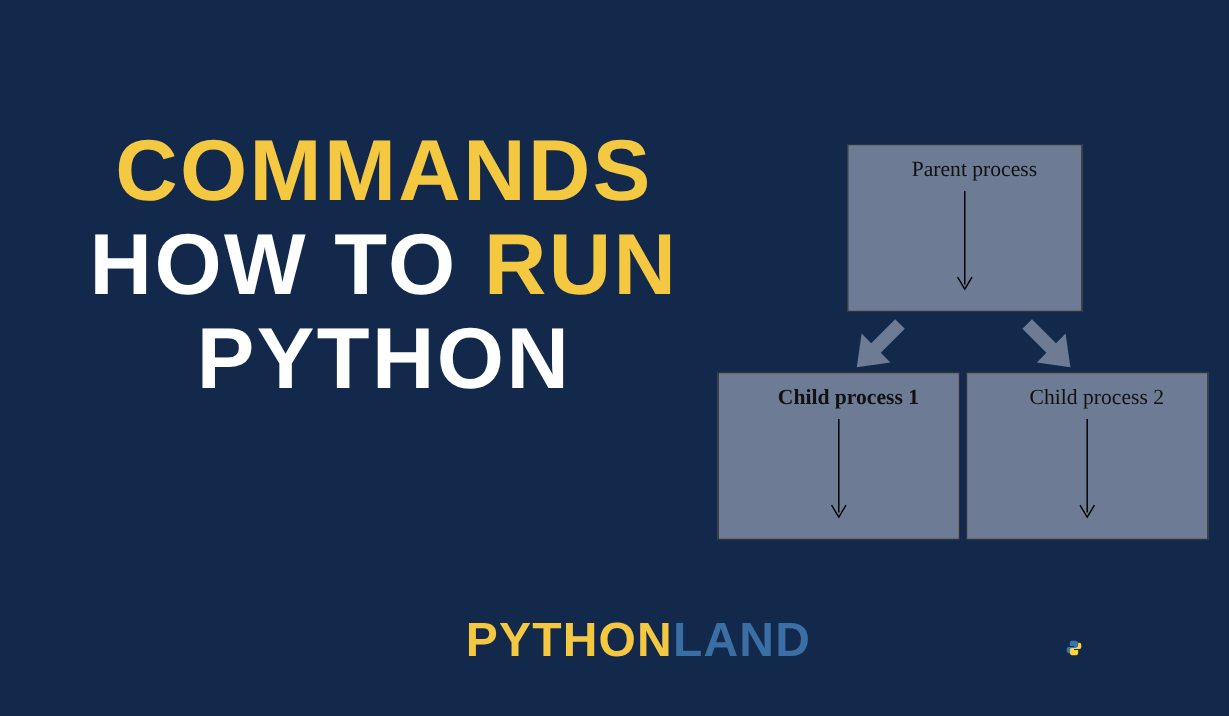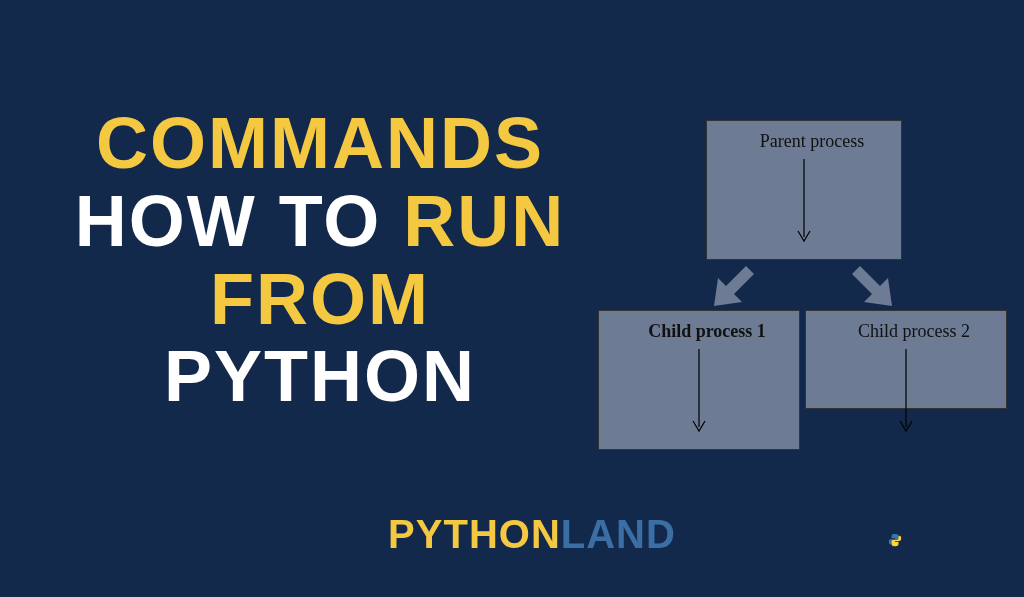--- a/index.html
+++ b/index.html
@@ -54,21 +54,21 @@
     left: 0;
     top: 190px;
     width: 202px;
     height: 140px;
     font-weight: bold;
   }
   .box-child2 {
     left: 207px;
     top: 190px;
     width: 202px;
-    height: 99px;
+    height: 140px;
   }
   .box-label {
     padding-top: 10px;
   }
   .inner-arrow {
     position: absolute;
     left: 50%;
     top: 38px;
     transform: translateX(-50%);
   }
@@ -109,21 +109,20 @@
   }
 </style>
 </head>
 <body>
 
 <div class="headline">
   <div class="headline-line yellow">COMMANDS</div>
   <div class="headline-line">
     <span class="white">HOW TO </span><span class="yellow">RUN</span>
   </div>
-  <div class="headline-line yellow">FROM</div>
   <div class="headline-line white">PYTHON</div>
 </div>
 
 <div class="diagram">
 
   <div class="box box-parent">
     <div class="box-label">Parent process</div>
     <svg class="inner-arrow" width="20" height="90" viewBox="0 0 20 90">
       <line x1="10" y1="0" x2="10" y2="78" stroke="#000" stroke-width="1.2"></line>
       <polyline points="4,72 10,82 16,72" fill="none" stroke="#000" stroke-width="1.2"></polyline>

